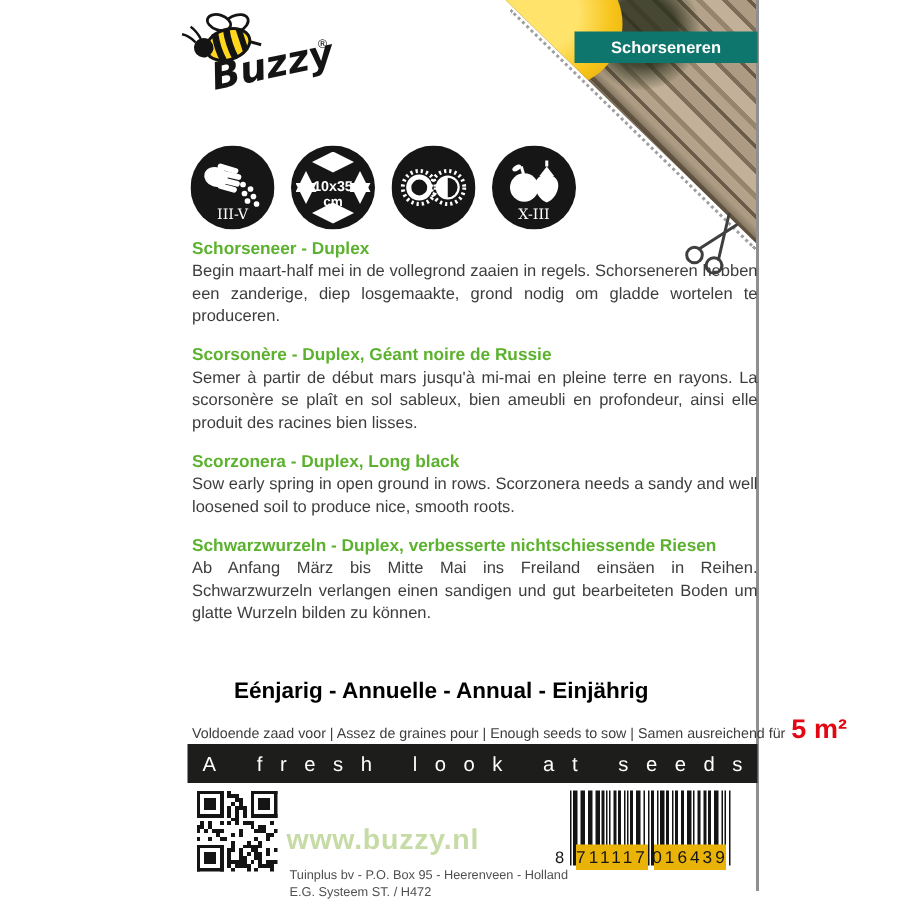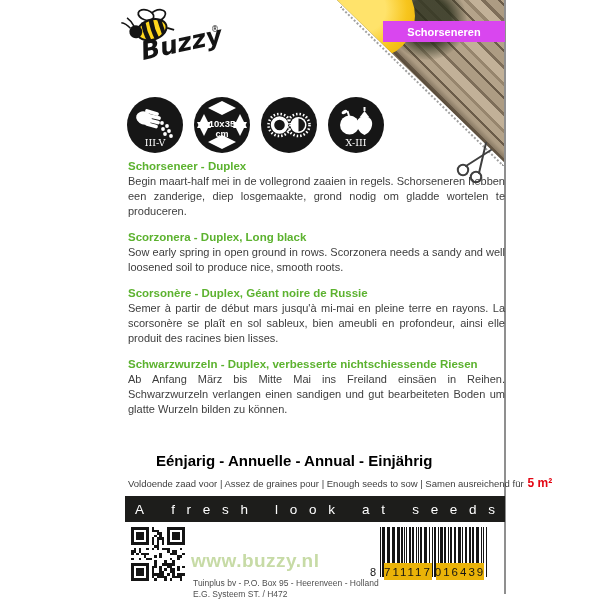--- a/index.html
+++ b/index.html
@@ -11,42 +11,42 @@
          clip-path:polygon(0 0,100% 0,100% 100%);}
   .photo-stripes{position:absolute;inset:0;
      background:
        linear-gradient(45deg, rgba(0,0,0,0) 42%, rgba(42,32,20,.5) 46%, rgba(42,32,20,.5) 50%, rgba(0,0,0,0) 54%),
        repeating-linear-gradient(45deg,#b4a38a 0 7px,#96856d 7px 10px,#c2b198 10px 19px,#7e6e59 19px 22px,#ad9c83 22px 31px,#6b5c49 31px 33px);}
   .photo-shadow{position:absolute;left:52px;top:-18px;width:78px;height:78px;border-radius:50%;
      background:radial-gradient(circle, rgba(40,45,26,.8) 0 42%, rgba(40,45,26,0) 72%);}
   .photo-lemon{position:absolute;left:-6px;top:-26px;width:84px;height:84px;border-radius:50%;
      background:radial-gradient(circle at 38% 42%, #ffe36b 0 32%, #f7c51d 62%, #e2a900 100%);}
 
-  .category-label{position:absolute;left:383px;top:21px;width:122px;height:21px;background:#d946ef;
+  .category-label{position:absolute;left:383px;top:21px;width:122px;height:21px;background:#0f766e;
      color:#fff;font-weight:bold;font-size:11px;display:flex;align-items:center;justify-content:center;}
 
   .perforation{position:absolute;left:341px;top:6px;width:228px;height:0;
      border-top:2px dotted #a0a0a0;transform:rotate(44.3deg);transform-origin:0 0;}
   .edge-line{position:absolute;left:504px;top:0;width:2px;height:594px;background:#8f8f8f;}
   .scissors{position:absolute;left:451px;top:137px;width:46px;height:46px;}
 
   .logo{position:absolute;left:119px;top:6px;}
 
   .icons-row{position:absolute;left:127px;top:97px;display:flex;gap:11px;}
   .picto{width:56px;height:56px;}
 
   .sections{position:absolute;left:128px;top:160px;width:377px;}
   .section{margin-bottom:12px;}
   .section-title{color:#5cb22f;font-weight:bold;font-size:11.5px;margin-bottom:2px;}
   .section-body{font-size:11px;line-height:15px;color:#3d3d3d;text-align:justify;}
 
   .annual{position:absolute;left:128px;top:452px;color:#000000;font-weight:bold;font-size:15px;margin-left:28px;}
   .seeds{position:absolute;left:128px;top:476px;font-size:9.5px;color:#3d3d3d;
      display:flex;align-items:baseline;gap:4px;white-space:nowrap;}
-  .seeds .qty{color:#e30613;font-weight:bold;font-size:12px;}
+  .seeds .qty{color:#e30613;font-weight:bold;font-size:18px;}
 
   .tagline-bar{position:absolute;left:125px;top:496px;width:380px;height:26px;background:#1d1d1b;
      display:flex;align-items:center;padding:0 10px;box-sizing:border-box;}
   .tagline-text{display:flex;flex:1;justify-content:space-between;color:#fff;font-size:13.5px;}
 
   .qr{position:absolute;left:131px;top:527px;width:54px;height:54px;}
   .company{position:absolute;left:193px;top:530px;font-size:8.5px;color:#4f4f4f;line-height:11px;margin-top:48px;}
   .website{position:absolute;left:191px;top:550px;font-size:19px;font-weight:bold;color:#c7dba6;letter-spacing:.5px;}
 
   .barcode{position:absolute;left:370px;top:527px;width:128px;height:55px;}
@@ -169,26 +169,26 @@
       </svg>
     </div>
   </div>
 
   <div class="sections">
     <div class="section">
       <div class="section-title">Schorseneer - Duplex</div>
       <div class="section-body">Begin maart-half mei in de vollegrond zaaien in regels. Schorseneren hebben een zanderige, diep losgemaakte, grond nodig om gladde wortelen te produceren.</div>
     </div>
     <div class="section">
+      <div class="section-title">Scorsonère - Duplex, Géant noire de Russie</div>
+      <div class="section-body">Semer à partir de début mars jusqu'à mi-mai en pleine terre en rayons. La scorsonère se plaît en sol sableux, bien ameubli en profondeur, ainsi elle produit des racines bien lisses.</div>
+    </div>
+    <div class="section">
       <div class="section-title">Scorzonera - Duplex, Long black</div>
       <div class="section-body">Sow early spring in open ground in rows. Scorzonera needs a sandy and well loosened soil to produce nice, smooth roots.</div>
-    </div>
-    <div class="section">
-      <div class="section-title">Scorsonère - Duplex, Géant noire de Russie</div>
-      <div class="section-body">Semer à partir de début mars jusqu'à mi-mai en pleine terre en rayons. La scorsonère se plaît en sol sableux, bien ameubli en profondeur, ainsi elle produit des racines bien lisses.</div>
     </div>
     <div class="section">
       <div class="section-title">Schwarzwurzeln - Duplex, verbesserte nichtschiessende Riesen</div>
       <div class="section-body">Ab Anfang März bis Mitte Mai ins Freiland einsäen in Reihen. Schwarzwurzeln verlangen einen sandigen und gut bearbeiteten Boden um glatte Wurzeln bilden zu können.</div>
     </div>
   </div>
 
   <div class="annual">Eénjarig - Annuelle - Annual - Einjährig</div>
 
   <div class="seeds">

